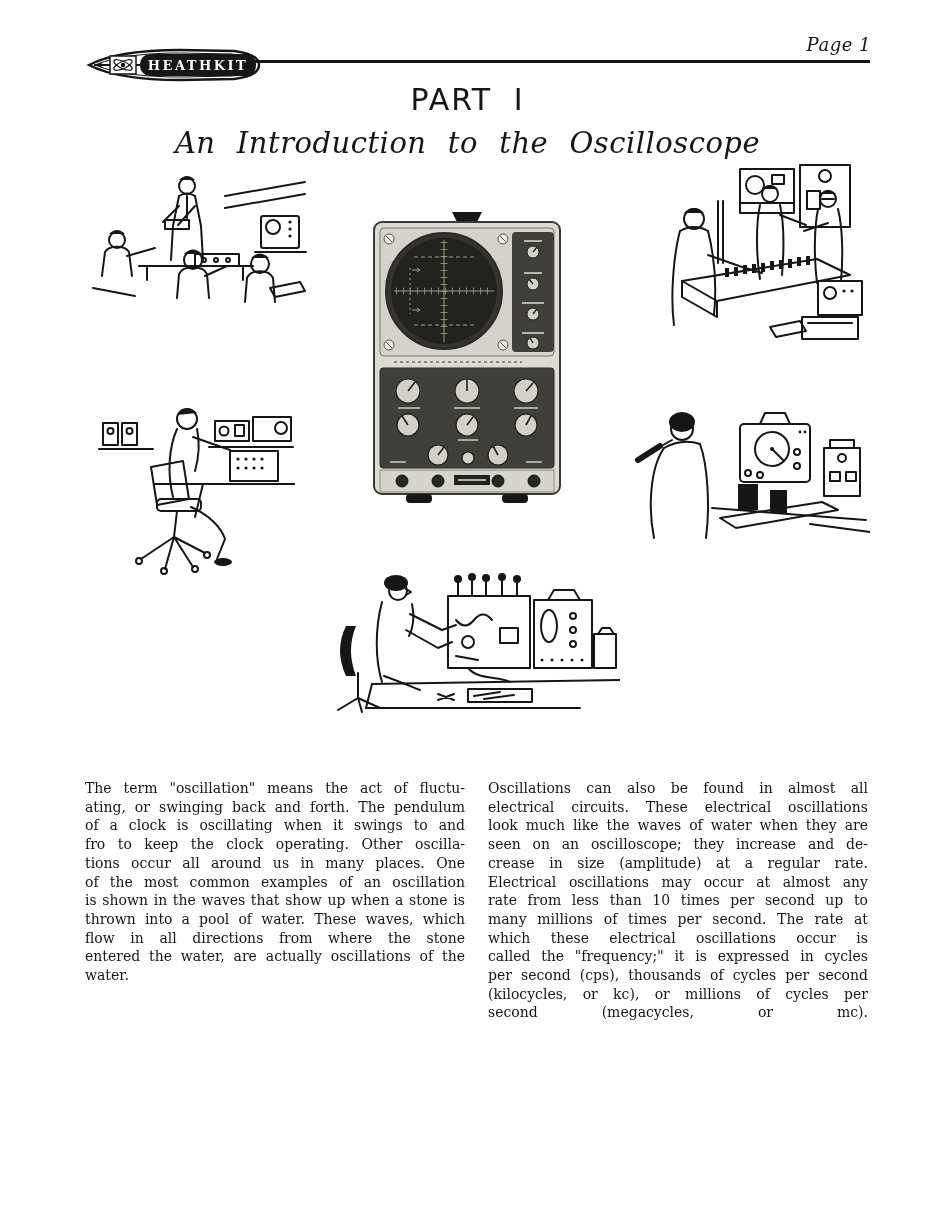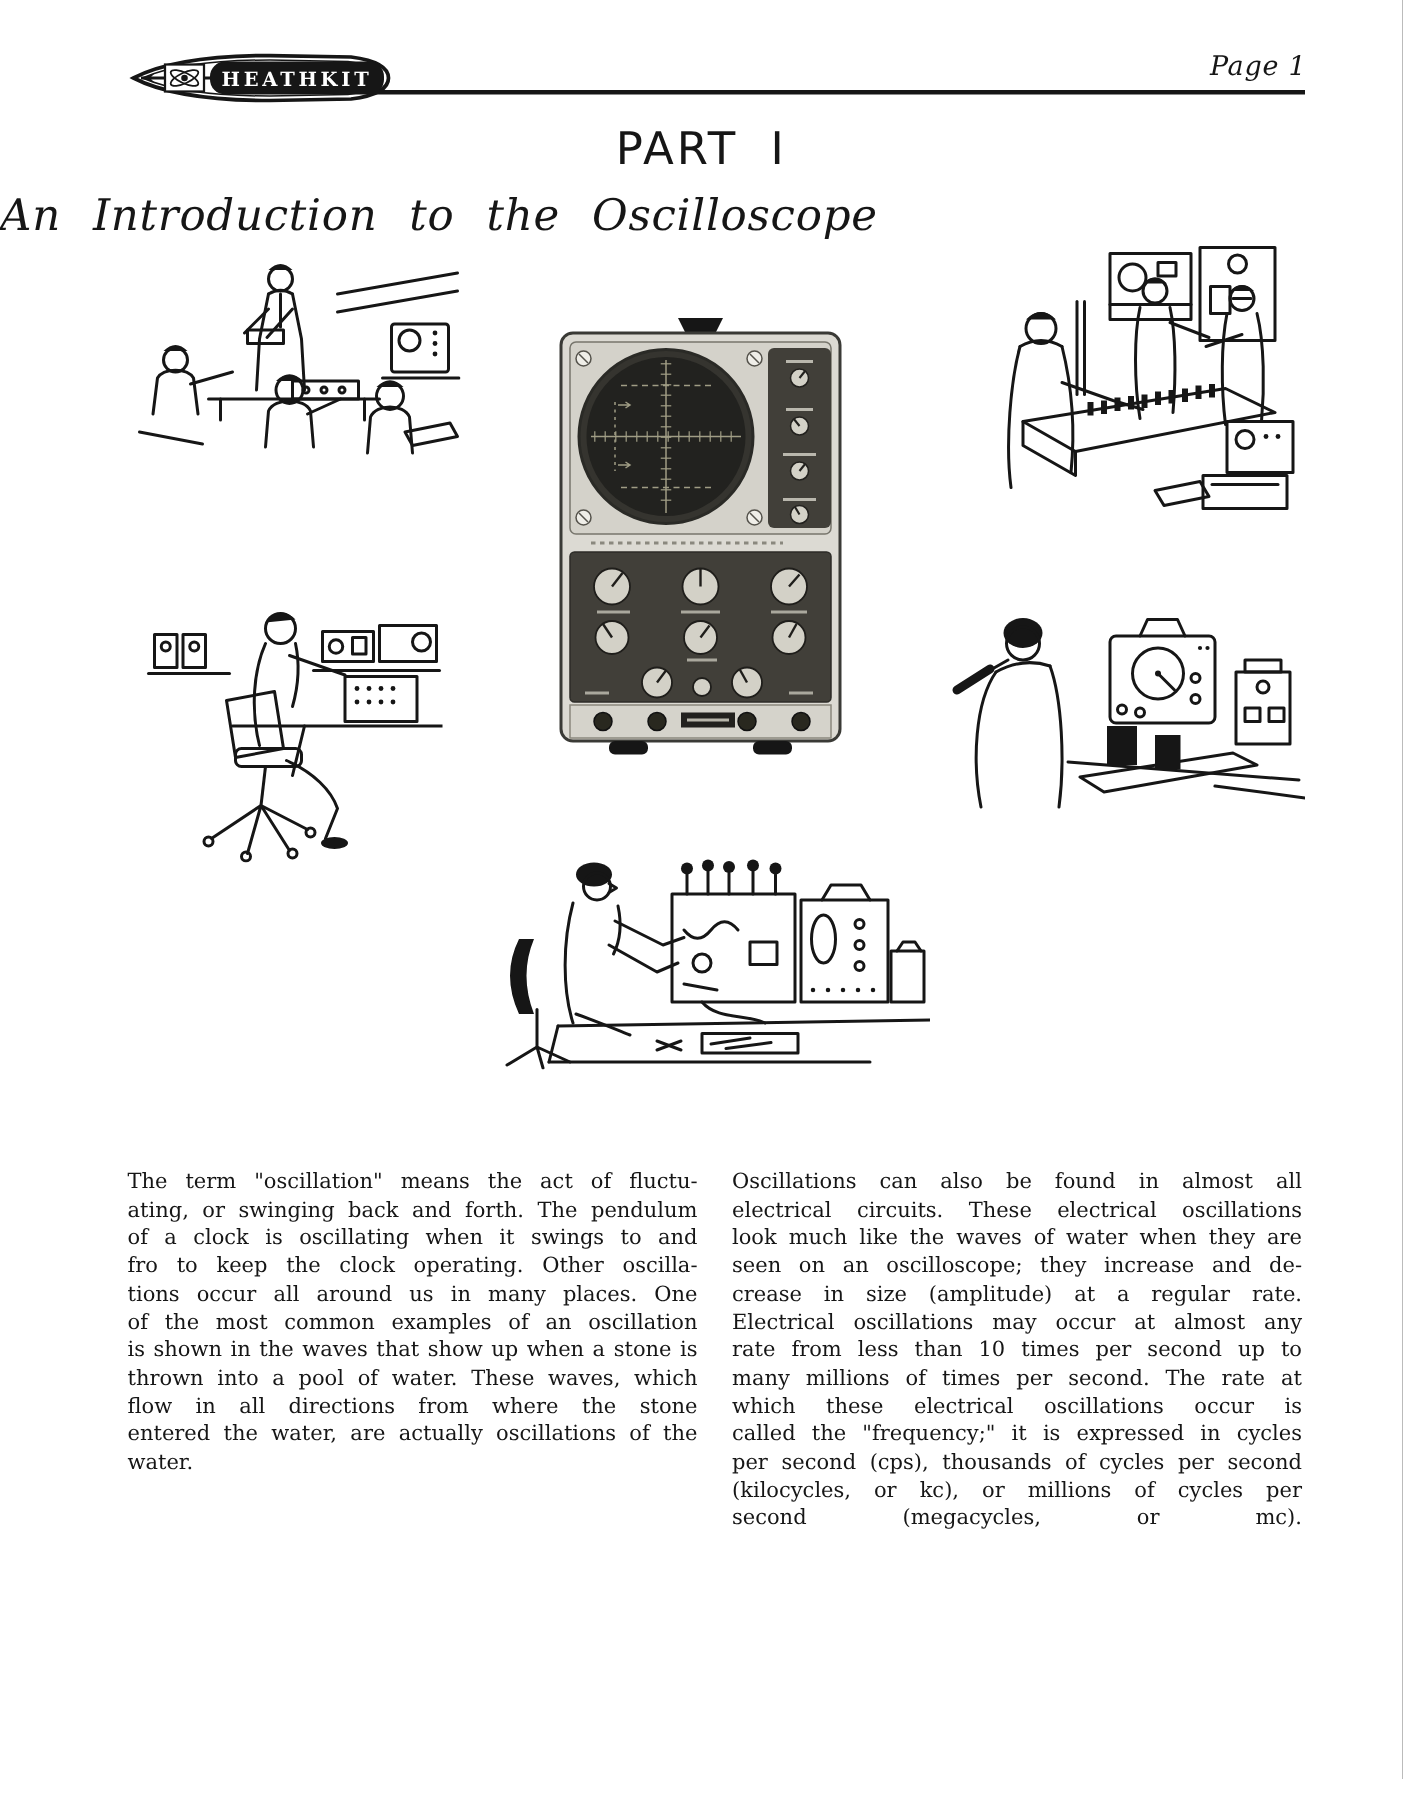--- a/index.html
+++ b/index.html
@@ -9,29 +9,29 @@
   html,body{margin:0;padding:0;background:#888;}
   .page{
     position:relative; width:935px; height:1210px; background:var(--paper);
     margin:0 auto; overflow:hidden;
     font-family:"DejaVu Serif", serif; color:var(--ink);
   }
   .abs{position:absolute;}
   
   .page-label{top:34px; right:64px; font-size:18px; letter-spacing:.5px;font-style:italic;}
   .rule{top:60px; left:248px; width:622px; height:3px; background:var(--ink);}
-  .logo{top:35px; left:86px; width:176px; height:34px;}
+  .logo{top:48px; left:86px; width:176px; height:34px;}
   
   .part-title{
     top:82px; left:0; width:935px; text-align:center;
     font-family:"DejaVu Sans", sans-serif; font-weight:normal;
     font-size:30px; letter-spacing:2px; word-spacing:10px;
   }
   .subtitle{
-    top:126px; left:0; width:935px; text-align:left;
+    top:126px; left:0; width:935px; text-align:center;
     font-style:italic; font-size:29px; word-spacing:.4em; letter-spacing:.5px;
   }
   .chapter-title{
     top:733px; left:0; width:935px; text-align:center;
     font-family:"DejaVu Sans", sans-serif; font-weight:bold;
     font-size:21px; letter-spacing:3px; word-spacing:10px;
   }
   
   .columns{top:779px; left:85px; width:784px; display:flex; gap:23px;}
   .col{

